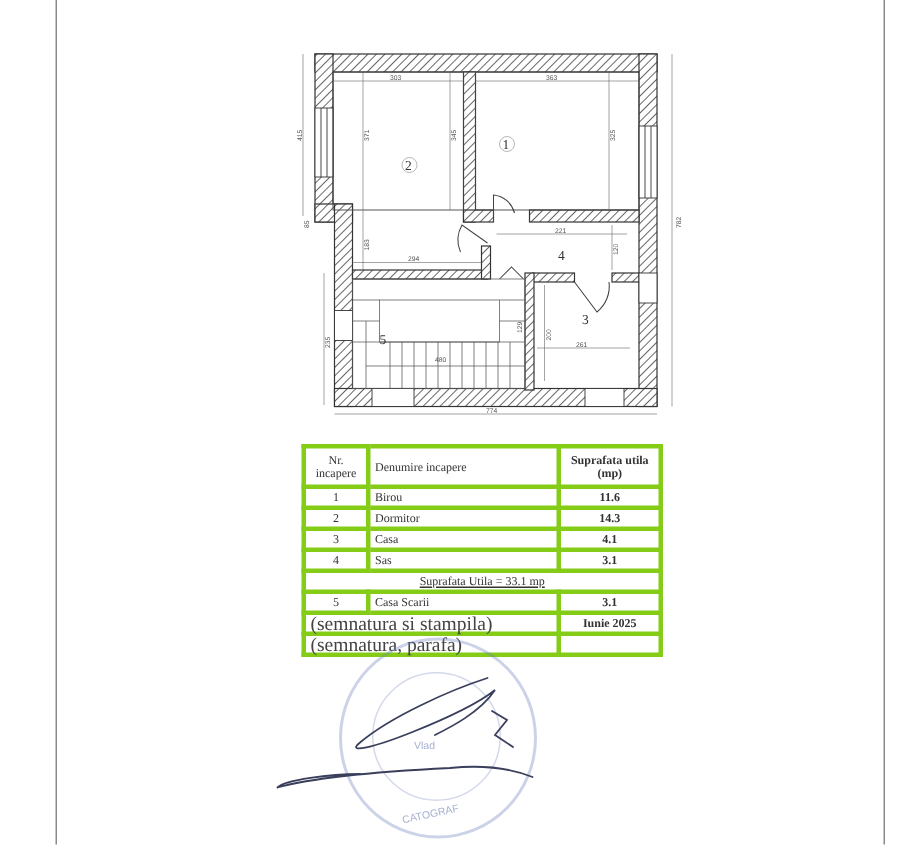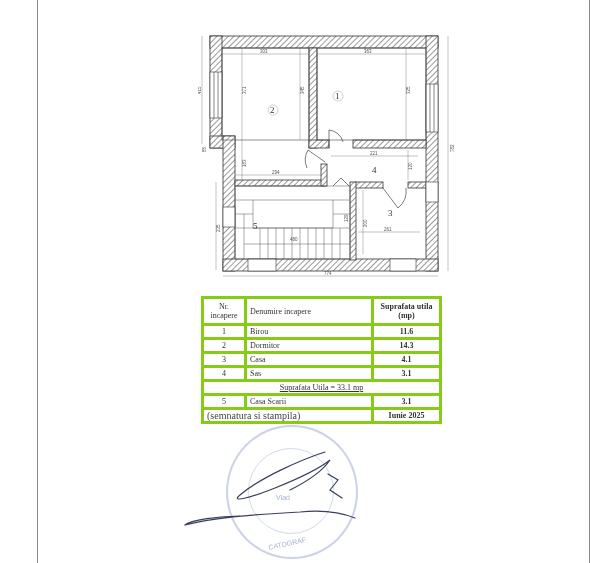--- a/index.html
+++ b/index.html
@@ -9,21 +9,21 @@
   .plan { position:absolute; left:198px; top:32px; width:262px; height:245px; }
   .plan svg { width:100%; height:100%; display:block; }
   .tbl { position:absolute; left:201px; top:296px; width:241px; border-collapse:collapse; font-size:8px; }
   .tbl td { border:3px solid #84cc16; padding:0 3px; height:11px; line-height:10px; color:#333; }
   .tbl .c1 { width:34px; text-align:center; }
   .tbl .c2 { width:118px; }
   .tbl .c3 { text-align:center;font-weight:bold; }
   .tbl .hdr td { height:24px; text-align:center; line-height:9px; }
   .tbl .hdr .c2 { text-align:left;margin-top:28px; }
   .tbl .span { text-align:center;text-decoration:underline; }
-  .tbl .lbl { font-size:10px; color:#444; }
+  .tbl .lbl { font-size:13px; color:#444; }
   .stamp { position:absolute; left:226px; top:425px; width:128px; height:130px; border-radius:50%; border:2px solid rgba(110,130,190,0.35); }
   .stamp-inner { position:absolute; left:248px; top:448px; width:84px; height:84px; border-radius:50%; border:1px solid rgba(110,130,190,0.3); }
   .stamp-text { position:absolute; font-size:7px; color:rgba(90,110,170,0.55); font-family:"Liberation Sans", sans-serif; }
   .sig { position:absolute; left:180px; top:440px; width:180px; height:90px; }
   .sig svg { width:100%; height:100%; }
 </style>
 </head>
 <body>
 
 <div class="page-border-left"></div>
@@ -196,20 +196,24 @@
   </tr>
   <tr>
     <td class="c1">5</td>
     <td class="c2">Casa Scarii</td>
     <td class="c3">3.1</td>
   </tr>
   <tr>
     <td colspan="2" class="lbl">(semnatura si stampila)</td>
     <td class="c3">Iunie 2025</td>
   </tr>
+  <tr>
+    <td colspan="2" class="lbl">(semnatura, parafa)</td>
+    <td class="c3"></td>
+  </tr>
 </tbody>
   </table>
 
 <div class="stamp"></div>
 <div class="stamp-inner"></div>
 <div class="stamp-text" style="left:276px; top:494px;">Vlad</div>
 <div class="stamp-text" style="left:268px; top:540px; transform:rotate(-12deg);">CATOGRAF</div>
 
 <div class="sig">
   <svg viewBox="0 0 180 90" xmlns="http://www.w3.org/2000/svg">

